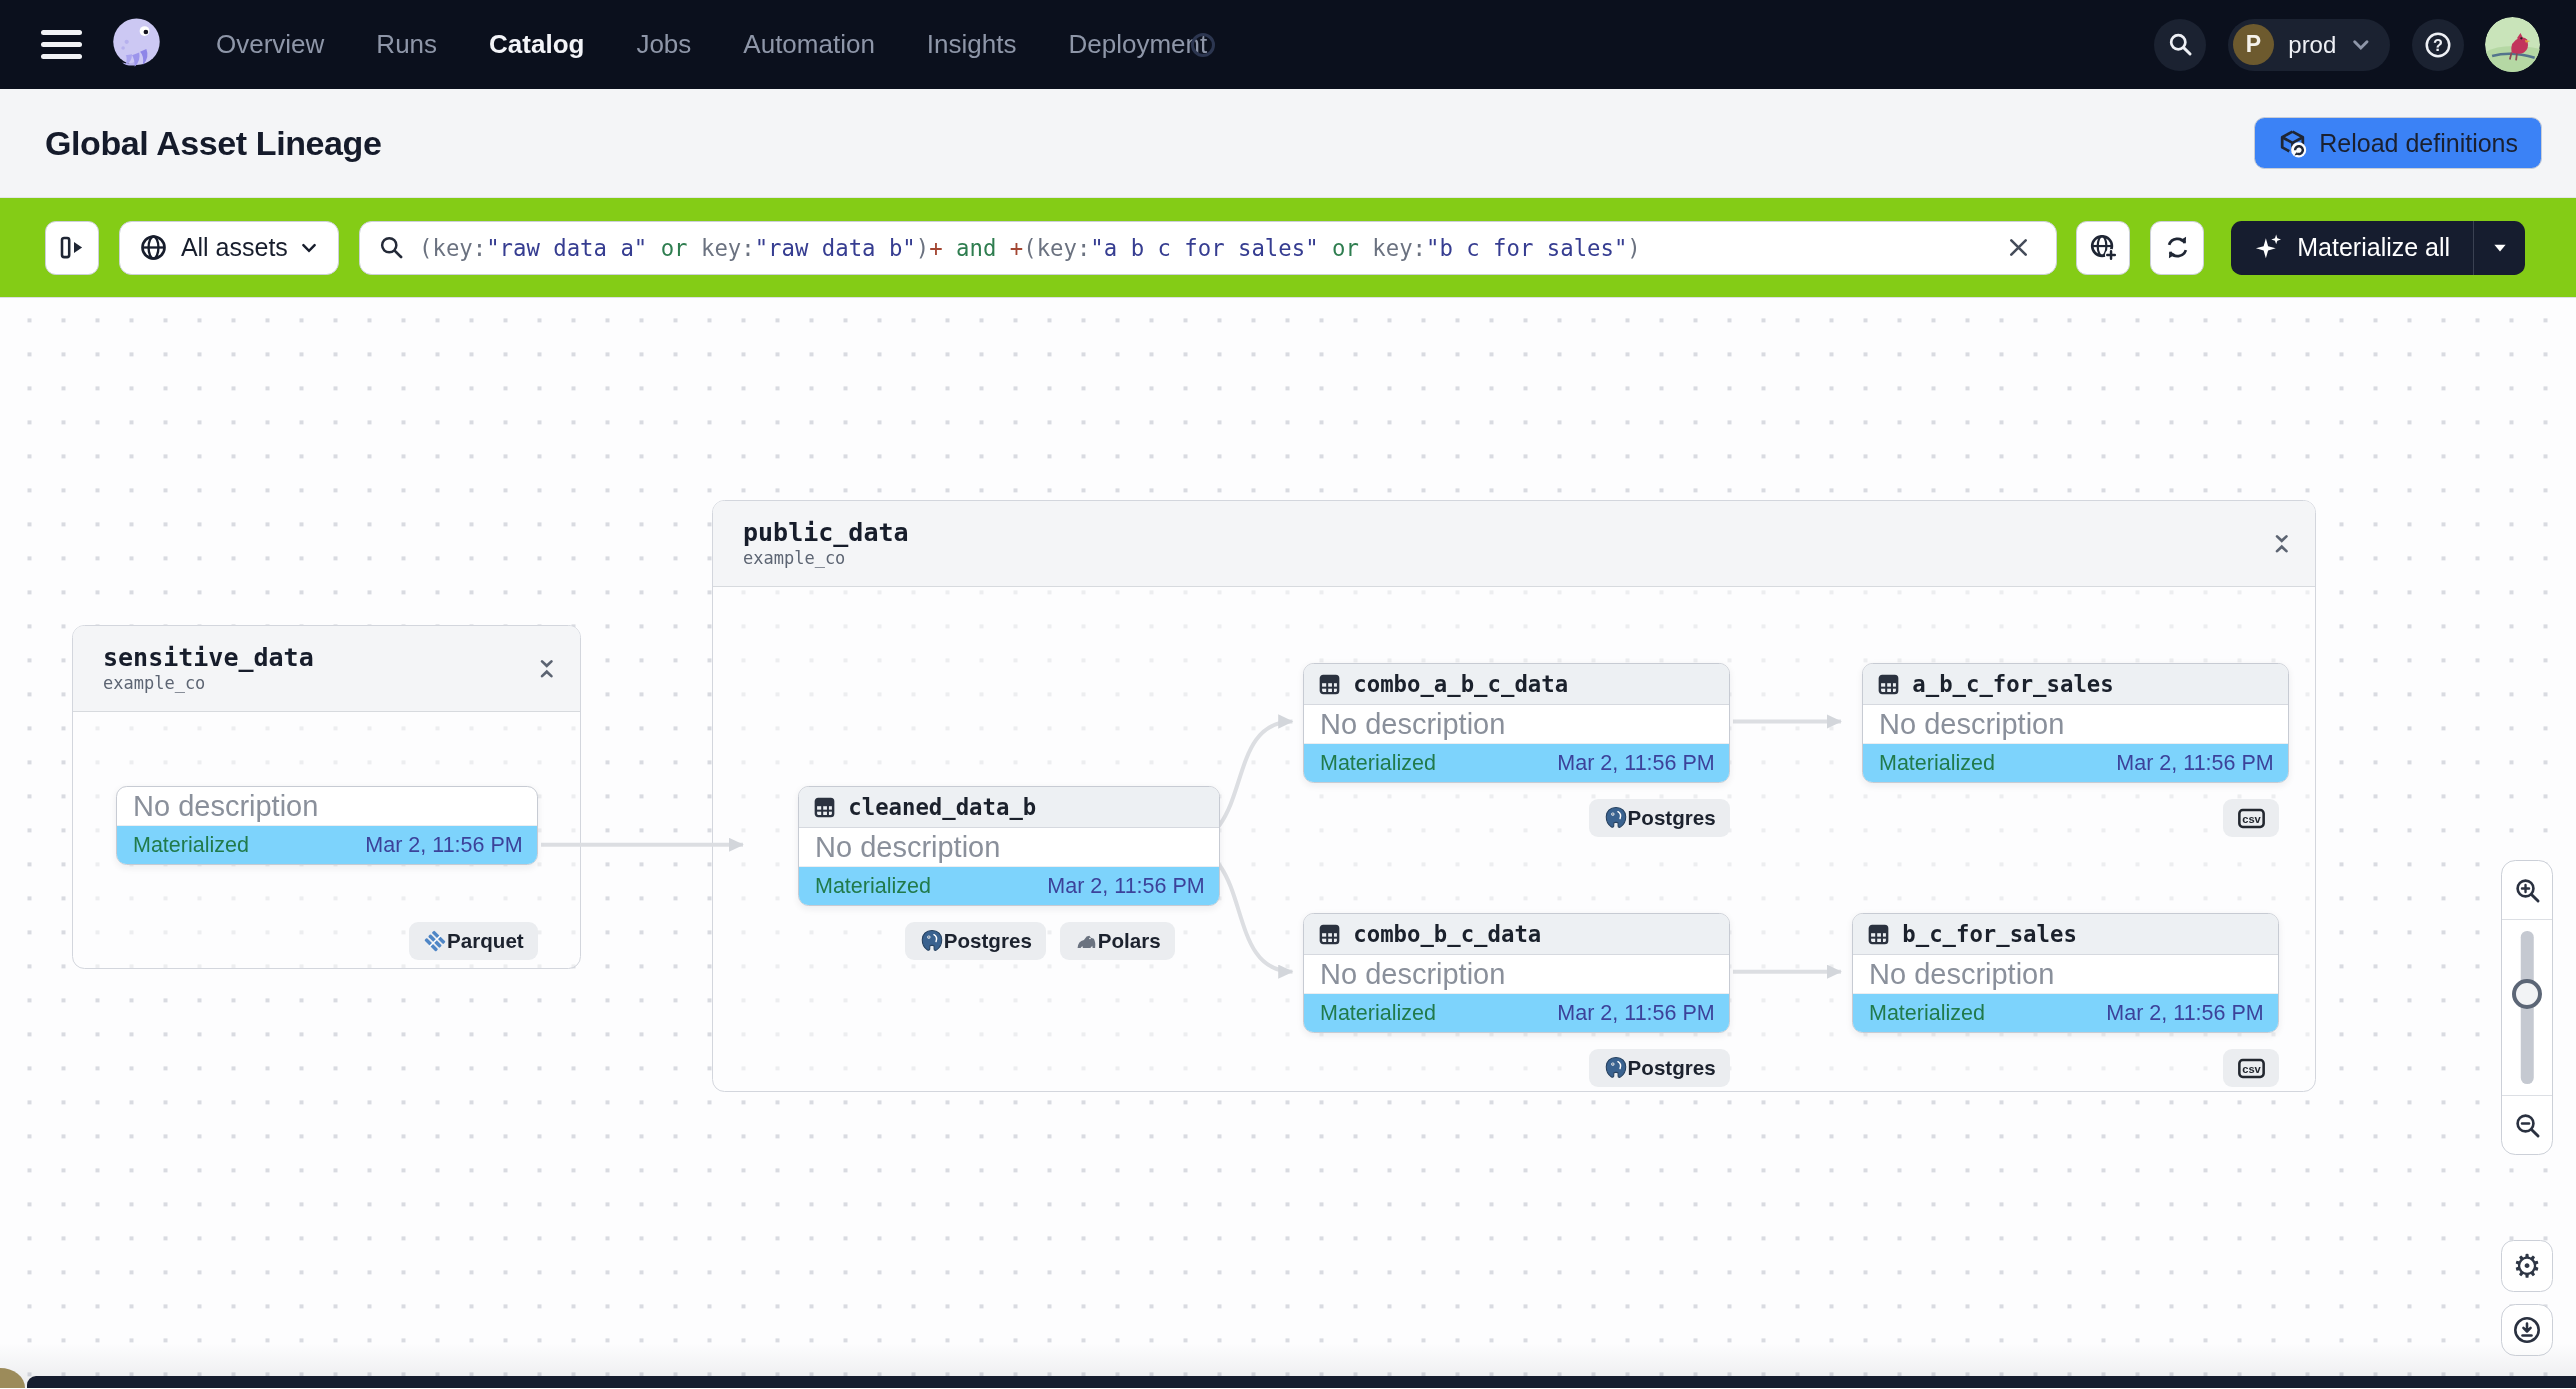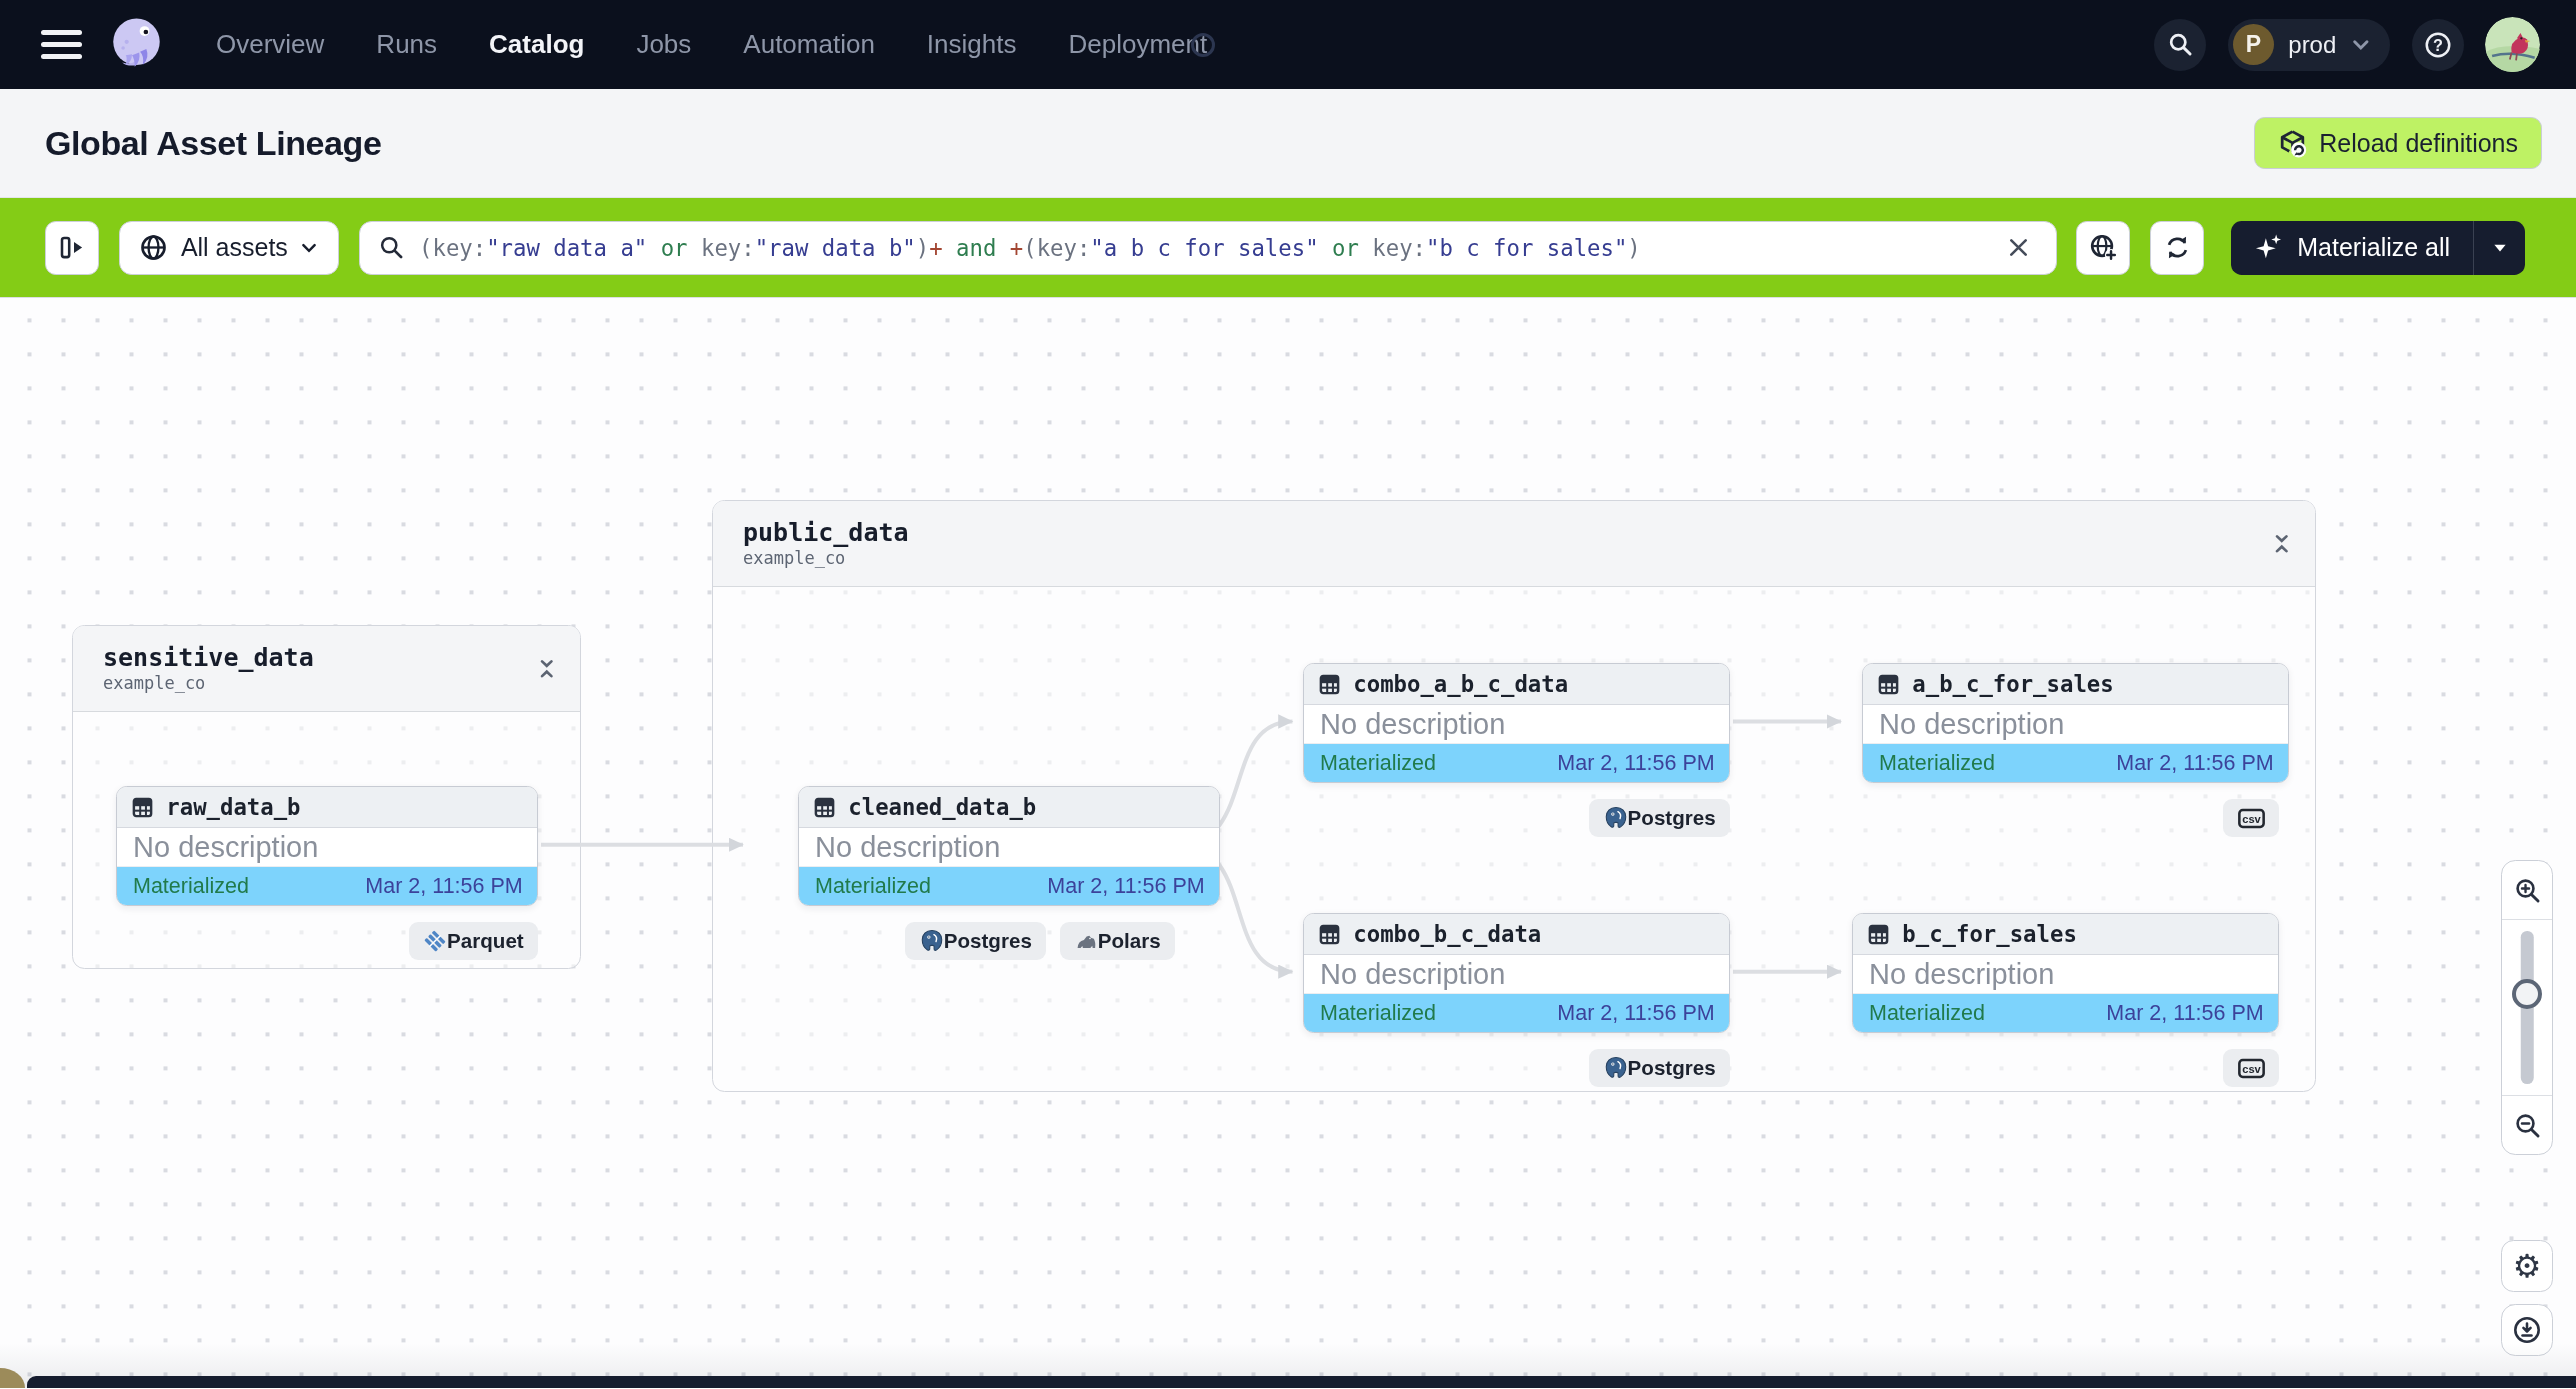--- a/index.html
+++ b/index.html
@@ -25,21 +25,21 @@
   .deploy-avatar { width:41px; height:41px; border-radius:50%; background:#6d5a2e; color:#f5f2ea;
                    font-size:23px; font-weight:bold; display:flex; align-items:center; justify-content:center; }
   .deploy-label { color:#eef0f5; font-size:24px; }
   .user-avatar { width:55px; height:55px; border-radius:50%; overflow:hidden; cursor:pointer; }
 
   
   .pagehead { height:109px; background:#f4f5f7; border-bottom:1.8px solid #e3e5ea; display:flex;
               align-items:center; padding:0 34px 0 45px; }
   .page-title { font-size:34px; font-weight:bold; color:#151b2b; letter-spacing:-0.4px; }
   .reload-btn { margin-left:auto; height:52px; padding:0 23px; border:1.8px solid #c9cdd6; border-radius:10.7px;
-                background:#bef264; display:flex; align-items:center; gap:12.5px; font-size:25px;
+                background:#3b82f6; display:flex; align-items:center; gap:12.5px; font-size:25px;
                 color:#1a2030; cursor:pointer; }
 
   
   .toolbar { height:100px; background:#84cc16; border-bottom:1.8px solid #dcdee3; display:flex;
              align-items:center; padding:0 34px 0 45px; gap:19.7px; }
   .tool-btn { height:54px; min-width:54px; border:1.8px solid #ccd0d9; border-radius:10.7px; background:#fff;
               display:flex; align-items:center; justify-content:center; cursor:pointer; }
   .scope-btn { height:54px; border:1.8px solid #ccd0d9; border-radius:12.5px; background:#fff; display:flex;
                align-items:center; gap:12.5px; padding:0 19.7px; font-size:25px; color:#171d2c; cursor:pointer; }
   .searchbox { height:54px; flex:0 0 1698px; border:1.8px solid #ccd0d9; border-radius:12.5px; background:#fff;
@@ -330,31 +330,20 @@
        </div>
        <div class="group-collapse">
             <svg viewBox="0 0 16 16" width="21.5" height="21.5">
               <path d="M4.5 2.5 L8 5.8 L11.5 2.5" fill="none" stroke="#5c6472" stroke-width="2" stroke-linecap="round"></path>
        <path d="M4.5 13.5 L8 10.2 L11.5 13.5" fill="none" stroke="#5c6472" stroke-width="2" stroke-linecap="round"></path>
             </svg>
           </div>
      </div>
       </div>
       <div class="node" style="left: 116px; top: 488px; width: 422px;">
-        <div class="node-header">
-       <svg viewBox="0 0 16 16" width="23" height="23">
-            <path d="M2 4.4 a2 2 0 0 1 2 -2.4 h8 a2 2 0 0 1 2 2.4 v2 h-12 z" fill="#2b323f"></path>
-       <rect x="2" y="2" width="12" height="12" rx="1.6" fill="none" stroke="#2b323f" stroke-width="1.7"></rect>
-       <line x1="2" y1="6.4" x2="14" y2="6.4" stroke="#2b323f" stroke-width="1.4"></line>
-       <line x1="2" y1="10.2" x2="14" y2="10.2" stroke="#2b323f" stroke-width="1.4"></line>
-       <line x1="6.4" y1="6.4" x2="6.4" y2="14" stroke="#2b323f" stroke-width="1.4"></line>
-       <line x1="10.4" y1="6.4" x2="10.4" y2="14" stroke="#2b323f" stroke-width="1.4"></line>
-          </svg>
-       <span class="node-name">raw_data_b</span>
-     </div>
      <div class="node-desc">No description</div>
      <div class="node-foot">
        <span class="node-status">Materialized</span>
        <span class="node-time">Mar 2, 11:56 PM</span>
      </div>
       </div>
       <div class="tagrow" style="left: 116px; top: 624px; width: 422px;">
         <div class="tag">
           <svg viewBox="0 0 16 16" width="24" height="24">
             <g transform="rotate(45 8 8)">

